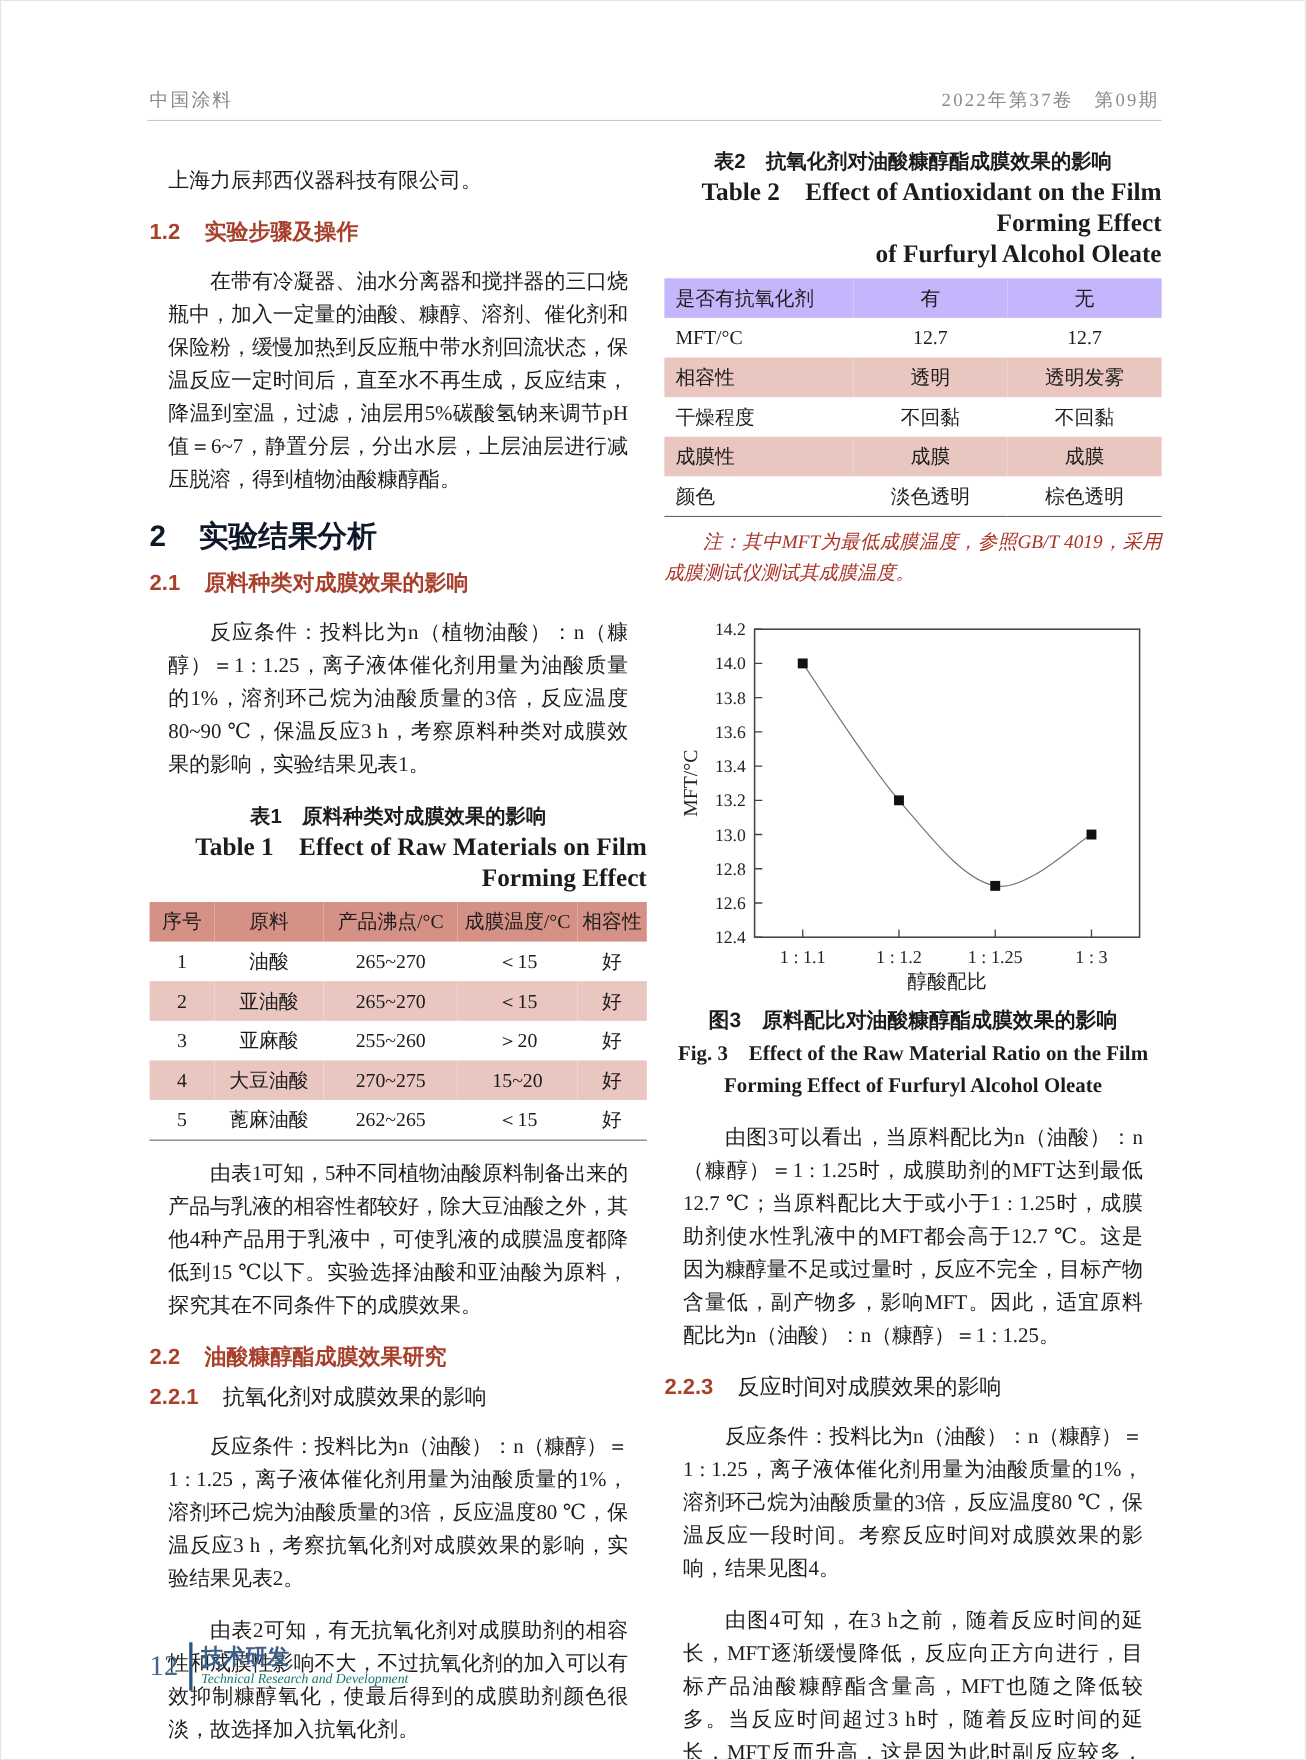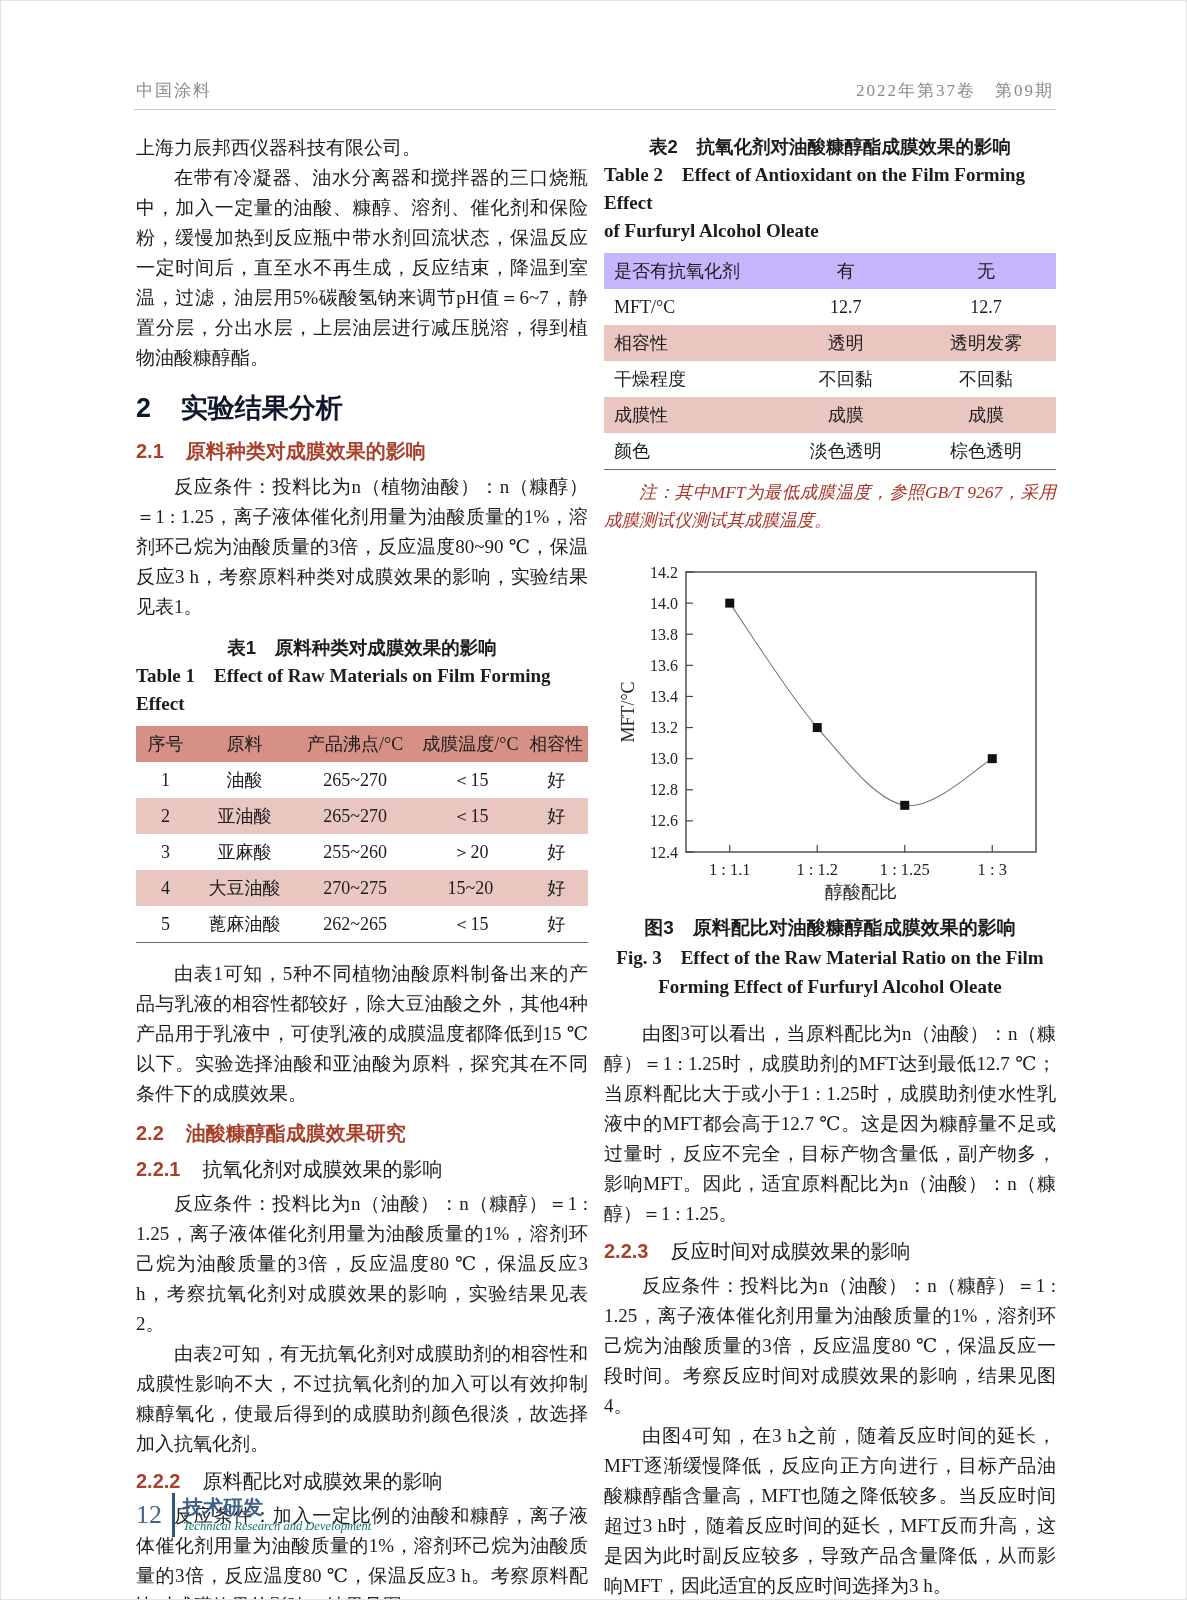--- a/index.html
+++ b/index.html
@@ -7,35 +7,35 @@
         font-family:"Liberation Serif","DejaVu Serif",serif;color:#1c1c1c;
         box-sizing:border-box;border:1px solid #e3e3e3;}
   
   .runhead{position:absolute;top:78px;left:135px;right:132px;display:flex;
            justify-content:space-between;align-items:flex-end;
            font-size:17px;color:#8a8a8a;letter-spacing:2px;gap:12px;}
   .headrule{position:absolute;top:108px;left:133px;right:130px;height:1px;background:#c9c9c9;}
   
   .columns{position:absolute;top:132px;left:135px;display:flex;gap:16px;}
   .col{width:452px;font-size:19px;line-height:30px;}
-  .col p{margin:0;text-indent:2em;text-align:justify;}
+  .col p{margin:17px;text-indent:2em;text-align:justify;}
   .noindent{text-indent:0 !important;}
   
   .h-big{font-family:"Liberation Sans","DejaVu Sans",sans-serif;font-weight:bold;
          color:#0f172a;font-size:27px;line-height:34px;margin:18px 0 12px;}
   .h-red{font-family:"Liberation Sans","DejaVu Sans",sans-serif;font-weight:bold;
          color:#a8402c;font-size:20px;line-height:28px;margin:10px 0 7px;}
   .h-mixed{font-family:"Liberation Sans","DejaVu Sans",sans-serif;font-weight:normal;
          color:#1c1c1c;font-size:20px;line-height:28px;margin:8px 0 6px;}
   .h-big .num,.h-red .num,.h-mixed .num{margin-right:1.1em;}
   .h-mixed .num{color:#a8402c;font-weight:bold;}
   
   .cap-cn{font-family:"Liberation Sans","DejaVu Sans",sans-serif;font-weight:bold;
           font-size:18.5px;line-height:28px;text-align:center;margin-top:12px;}
-  .cap-en{font-weight:bold;font-size:19px;line-height:28px;text-align:left;}
+  .cap-en{font-weight:bold;font-size:23px;line-height:28px;text-align:right;}
   
   table{border-collapse:collapse;width:100%;margin-top:8px;font-size:18px;}
   td,th{padding:3px 2px;height:28px;text-align:center;font-weight:normal;}
   .t1 thead th{background:#d59186;}
   .t1 tbody tr:nth-child(even){background:#e9c7c0;}
   .t1 tbody tr:last-child td{border-bottom:1.5px solid #666;}
   .t1 th:nth-child(1),.t1 td:nth-child(1){width:13%;}
   .t1 th:nth-child(2),.t1 td:nth-child(2){width:22%;}
   .t1 th:nth-child(3),.t1 td:nth-child(3){width:27%;}
   .t1 th:nth-child(4),.t1 td:nth-child(4){width:24%;}
@@ -71,20 +71,23 @@
     <span>中国涂料</span>
     <span>2022年第37卷　第09期</span>
   </div>
   <div class="headrule"></div>
 
   <div class="columns">
 
     <div class="col">
       <p class="noindent">上海力辰邦西仪器科技有限公司。</p>
 
+      <div class="h-red">
+        <span class="num">1.2</span><span>实验步骤及操作</span>
+      </div>
       <p>在带有冷凝器、油水分离器和搅拌器的三口烧瓶中，加入一定量的油酸、糠醇、溶剂、催化剂和保险粉，缓慢加热到反应瓶中带水剂回流状态，保温反应一定时间后，直至水不再生成，反应结束，降温到室温，过滤，油层用5%碳酸氢钠来调节pH值＝6~7，静置分层，分出水层，上层油层进行减压脱溶，得到植物油酸糠醇酯。</p>
 
       <div class="h-big">
         <span class="num">2</span><span>实验结果分析</span>
       </div>
       <div class="h-red">
         <span class="num">2.1</span><span>原料种类对成膜效果的影响</span>
       </div>
       <p>反应条件：投料比为n（植物油酸）：n（糠醇）＝1 : 1.25，离子液体催化剂用量为油酸质量的1%，溶剂环己烷为油酸质量的3倍，反应温度80~90 ℃，保温反应3 h，考察原料种类对成膜效果的影响，实验结果见表1。</p>
 
@@ -187,21 +190,21 @@
               <td>成膜</td>
               <td>成膜</td>
             </tr>
             <tr>
               <td>颜色</td>
               <td>淡色透明</td>
               <td>棕色透明</td>
             </tr>
           </tbody>
       </table>
-      <div class="note">注：其中MFT为最低成膜温度，参照GB/T 9267，采用成膜测试仪测试其成膜温度。</div>
+      <div class="note">注：其中MFT为最低成膜温度，参照GB/T 4019，采用成膜测试仪测试其成膜温度。</div>
 
       <div class="figwrap">
         <svg id="fig3-svg" width="436" height="342" viewBox="0 0 436 342">
             <rect x="74" y="12" width="350" height="280" fill="none" stroke="#444" stroke-width="1.4"></rect>
             <line x1="74" y1="292" x2="81" y2="292" stroke="#444" stroke-width="1.2"></line>
             <text x="66" y="297.5" text-anchor="end" font-size="16" fill="#222">12.4</text>
             <line x1="74" y1="260.88888888888897" x2="81" y2="260.88888888888897" stroke="#444" stroke-width="1.2"></line>
             <text x="66" y="266.38888888888897" text-anchor="end" font-size="16" fill="#222">12.6</text>
             <line x1="74" y1="229.77777777777797" x2="81" y2="229.77777777777797" stroke="#444" stroke-width="1.2"></line>
             <text x="66" y="235.27777777777797" text-anchor="end" font-size="16" fill="#222">12.8</text>

